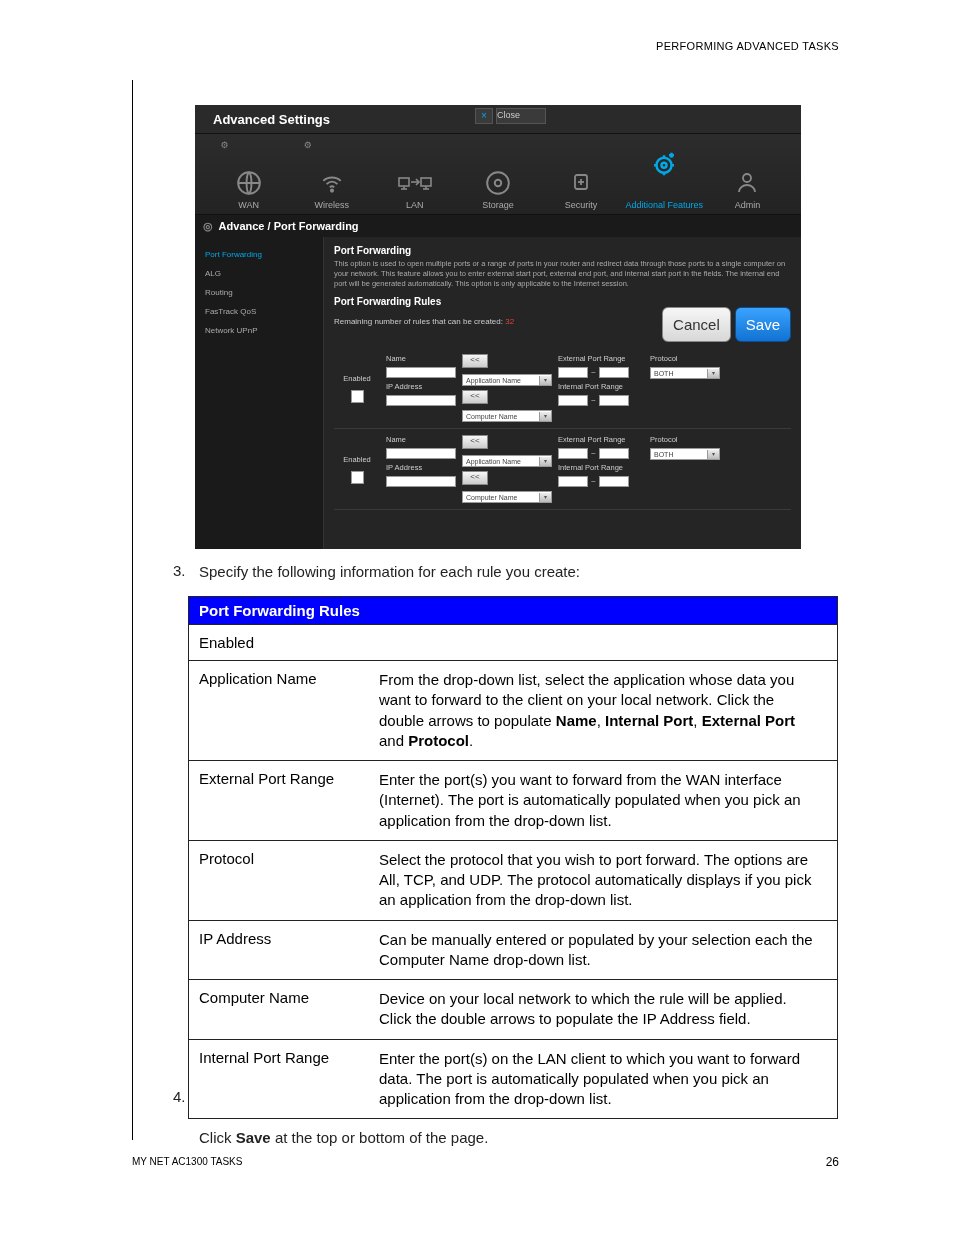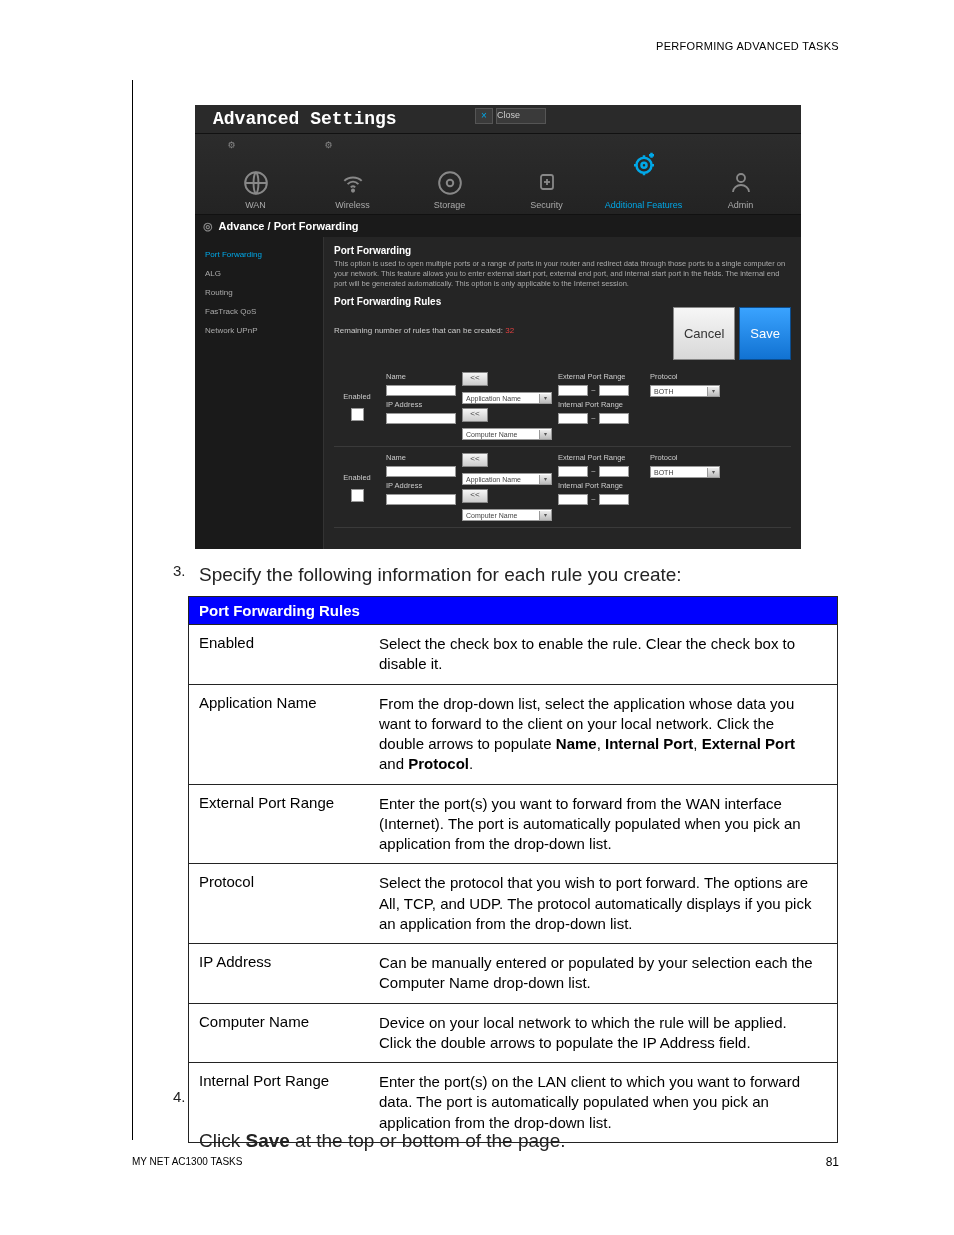--- a/index.html
+++ b/index.html
@@ -45,22 +45,21 @@
     background: #2a2a2a;
     border-bottom: 1px solid #111;
     display: flex;
     align-items: center;
     padding: 0 18px;
     position: relative;
   }
   .ss-title {
     color: #fff;
     font-weight: bold;
-    font-size: 18px;
-    font-family: Liberation Mono, monospace;
+    font-size: 13px;
   }
   .ss-close {
     position: absolute;
     left: 280px;
     top: 3px;
     display: flex;
     gap: 3px;
     align-items: center;
   }
   .ss-close-x {
@@ -152,23 +151,23 @@
   .pf-sub { color: #fff; font-weight: bold; font-size: 10px; }
   .pf-remain { font-size: 8px; color: #ccc; margin: 3px 0 16px; }
   .pf-remain .num { color: #e04040; }
   .btn-row {
     display: flex;
     gap: 4px;
     justify-content: flex-end;
     margin-bottom: 6px;
   }
   .btn {
-    padding: 18px 10px;
-    border-radius: 0;
-    font-size: 13px;
+    padding: 8px 10px;
+    border-radius: 6px;
+    font-size: 15px;
     background: linear-gradient(#f6f6f6,#d8d8d8);
     color: #333;
     border: 1px solid #888;
   }
   .btn.save {
     background: linear-gradient(#3aa3ff,#1172d2);
     color: #fff;
     border-color: #0b4d8f;
   }
   .rule-row {
@@ -224,21 +223,21 @@
     color: #444;
     margin-bottom: 2px;
   }
   .port-pair { display: flex; gap: 3px; align-items: center; }
   .port-pair .inp { width: 30px; }
   .tilde { color: #ccc; font-size: 8px; }
   .cb { width: 11px; height: 11px; border: 1px solid #999; background: #fff; margin-top: 3px; }
 
   .step {
     position: absolute;
-    font-size: 19px;
+    font-size: 15px;
     color: #232323;
     line-height: 1.35;
   }
   .step-num {
     position: absolute;
     font-size: 15px;
     color: #232323;
   }
   .table-wrap {
     position: absolute;
@@ -308,20 +307,33 @@
           </svg>
         <span>WAN</span>
       </div>
       <div class="nav-item">
         <span class="nav-gear">⚙</span>
         <svg class="nav-icon" width="26" height="26" viewBox="0 0 24 24" fill="none" stroke="currentColor" stroke-width="1.8">
             <path d="M4 10c4-4 12-4 16 0M7 13c3-3 7-3 10 0M10 16c1.2-1.2 2.8-1.2 4 0"></path>
             <circle cx="12" cy="19" r="1" fill="currentColor"></circle>
           </svg>
         <span>Wireless</span>
+      </div>
+      <div class="nav-item">
+        <svg class="nav-icon" width="36" height="22" viewBox="0 0 36 22" fill="none" stroke="currentColor" stroke-width="1.6">
+            <rect x="2" y="4" width="10" height="8"></rect>
+            <line x1="7" y1="12" x2="7" y2="15"></line>
+            <line x1="4" y1="15" x2="10" y2="15"></line>
+            <rect x="24" y="4" width="10" height="8"></rect>
+            <line x1="29" y1="12" x2="29" y2="15"></line>
+            <line x1="26" y1="15" x2="32" y2="15"></line>
+            <line x1="14" y1="8" x2="22" y2="8"></line>
+            <polyline points="19 5 22 8 19 11"></polyline>
+          </svg>
+        <span>LAN</span>
       </div>
       <div class="nav-item">
         <svg class="nav-icon" width="26" height="26" viewBox="0 0 24 24" fill="none" stroke="currentColor" stroke-width="1.8">
             <circle cx="12" cy="12" r="10"></circle>
             <circle cx="12" cy="12" r="3"></circle>
           </svg>
         <span>Storage</span>
       </div>
       <div class="nav-item">
         <svg class="nav-icon" width="24" height="26" viewBox="0 0 24 26" fill="none" stroke="currentColor" stroke-width="1.8">
@@ -477,21 +489,20 @@
   </div>
 
   <div class="step-num" style="left:173px;top:562px;">3.</div>
   <div class="step" style="left:199px;top:562px;">Specify the following information for each rule you create:</div>
 
   <div class="table-wrap">
     <div class="tbl-head">Port Forwarding Rules</div>
     <div id="tbl-body">
         <div class="tbl-row">
           <div class="tbl-k">Enabled</div>
-          <div class="tbl-v">Select the check box to enable the rule. Clear the check box to disable it.</div>
         </div>
         <div class="tbl-row">
           <div class="tbl-k">Application Name</div>
           <div class="tbl-v">From the drop-down list, select the application whose data you want to forward to the client on your local network. Click the double arrows to populate <b>Name</b>, <b>Internal Port</b>, <b>External Port</b> and <b>Protocol</b>.</div>
         </div>
         <div class="tbl-row">
           <div class="tbl-k">External Port Range</div>
           <div class="tbl-v">Enter the port(s) you want to forward from the WAN interface (Internet). The port is automatically populated when you pick an application from the drop-down list.</div>
         </div>
         <div class="tbl-row">
@@ -515,14 +526,14 @@
 
   <div class="step-num" style="left:173px;top:1088px;">4.</div>
   <div class="step" style="left:199px;top:1128px;">
     <span>Click </span><b>Save</b><span> at the top or bottom of the page.</span>
   </div>
 
   <div class="footer-left">
     <span>MY NET AC1300 TASKS</span><br>
     <span>USER MANUAL</span>
   </div>
-  <div class="footer-right">81</div>
+  <div class="footer-right">26</div>
 </div>
 
 </body></html>

